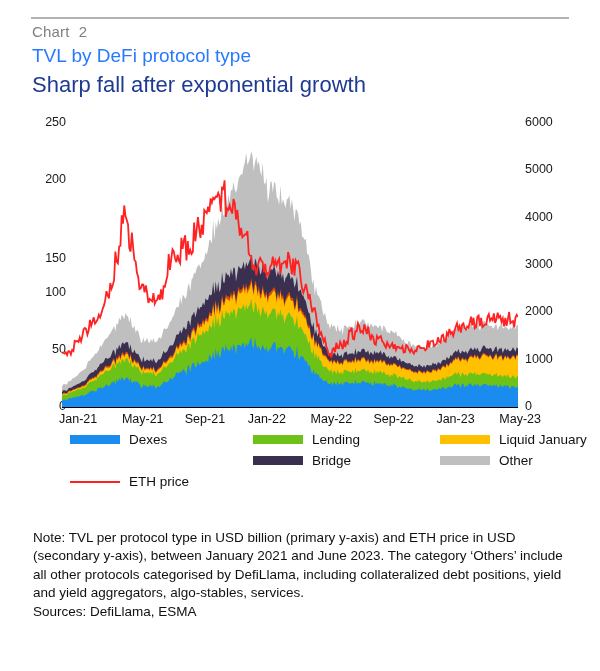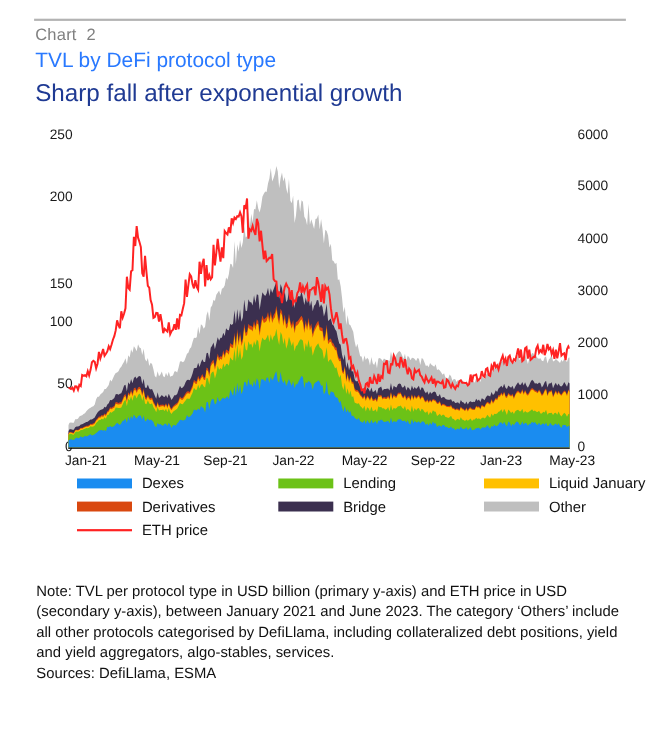--- a/index.html
+++ b/index.html
@@ -102,24 +102,20 @@
       <div class="legitem c2">
         <span class="sw" id="sw-1" style="background: rgb(108, 194, 23);"></span>
         <span class="legtxt">Lending</span>
       </div>
       <div class="legitem c3">
         <span class="sw" id="sw-2" style="background: rgb(255, 192, 0);"></span>
         <span class="legtxt">Liquid January</span>
       </div>
     </div>
     <div class="legrow">
-      <div class="legitem c1">
-        <span class="sw" id="sw-3" style="background: rgb(217, 72, 15);"></span>
-        <span class="legtxt">Derivatives</span>
-      </div>
       <div class="legitem c2">
         <span class="sw" id="sw-4" style="background: rgb(59, 47, 79);"></span>
         <span class="legtxt">Bridge</span>
       </div>
       <div class="legitem c3">
         <span class="sw" id="sw-5" style="background: rgb(191, 191, 191);"></span>
         <span class="legtxt">Other</span>
       </div>
     </div>
     <div class="legrow">

